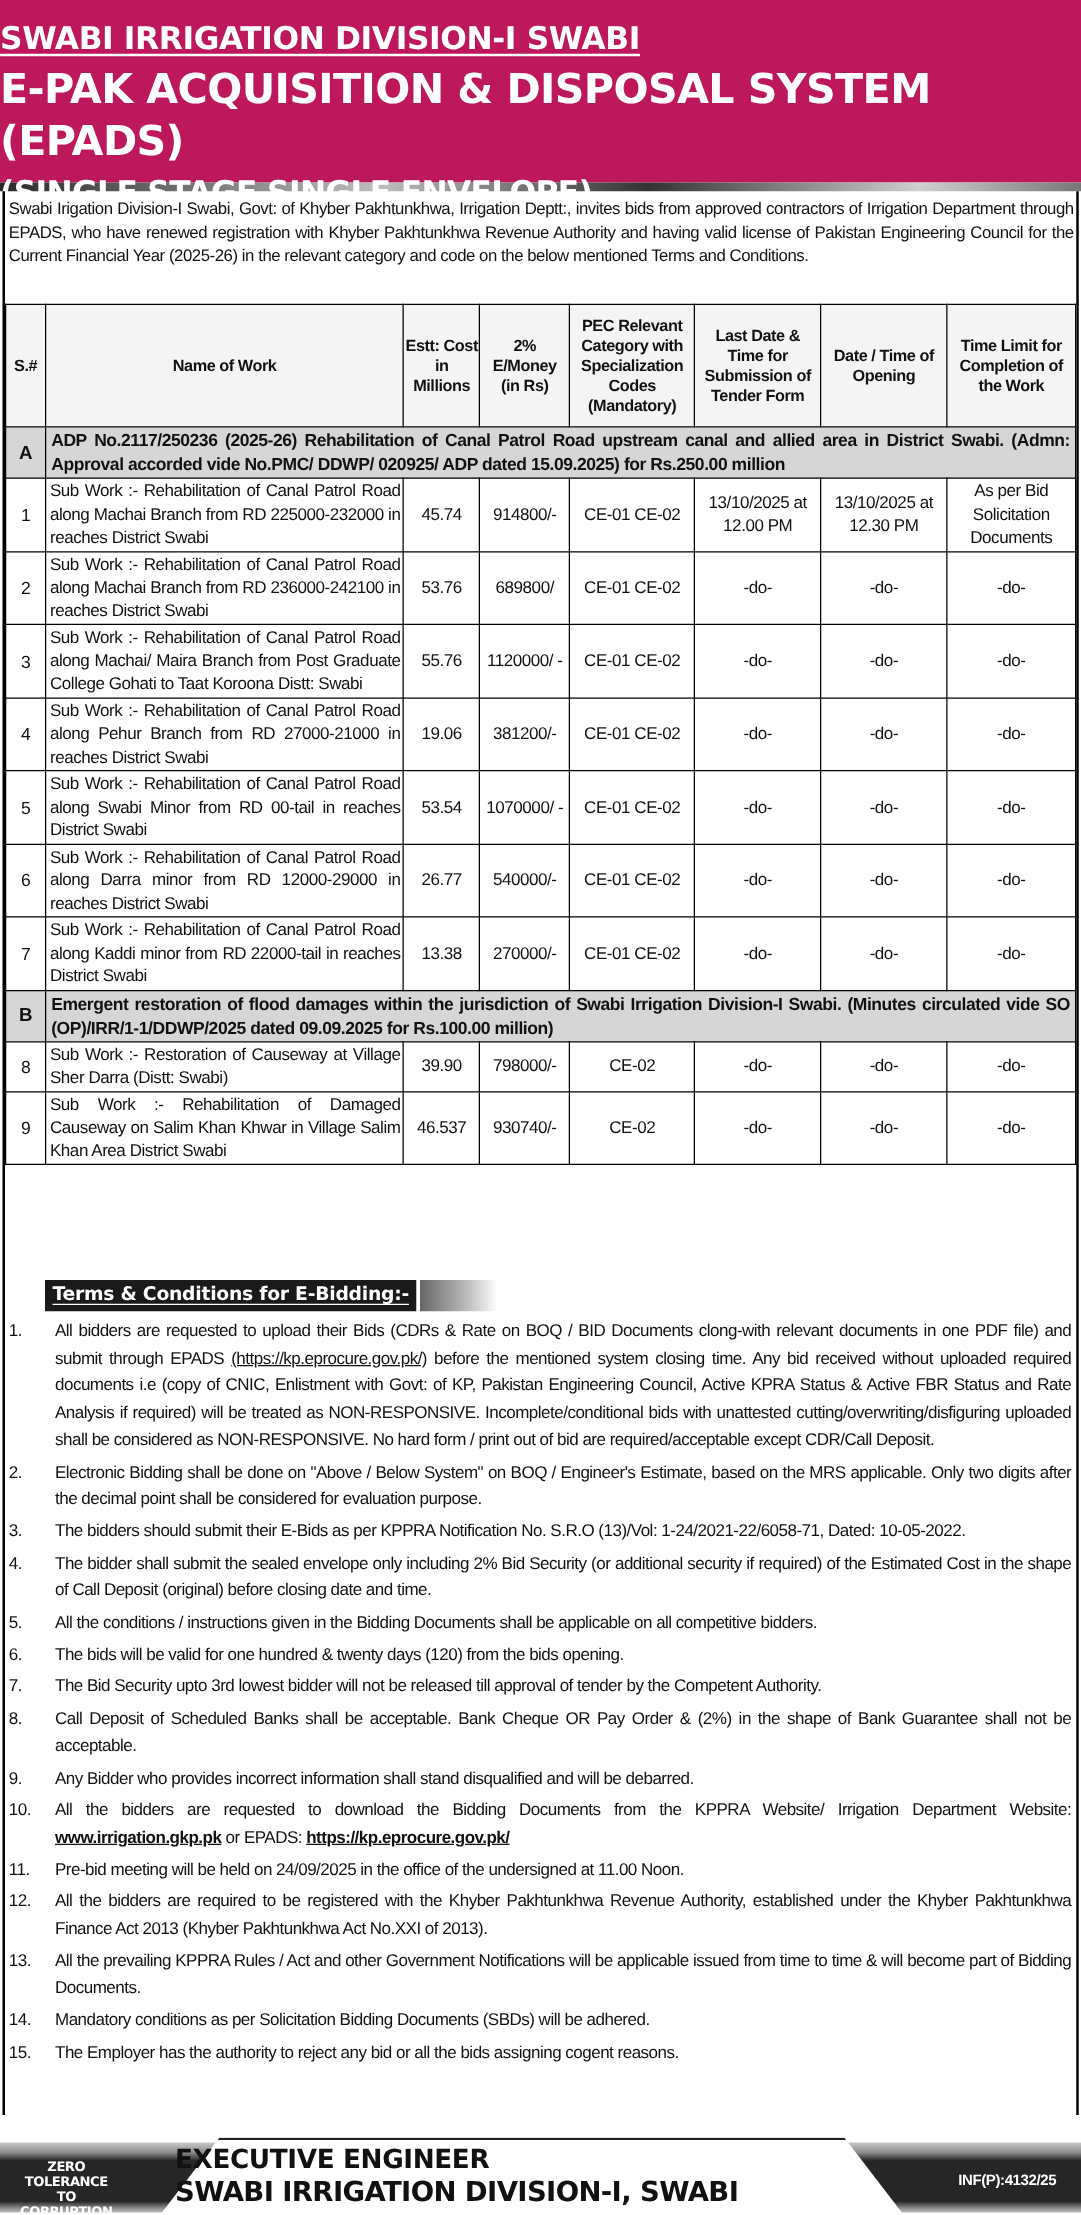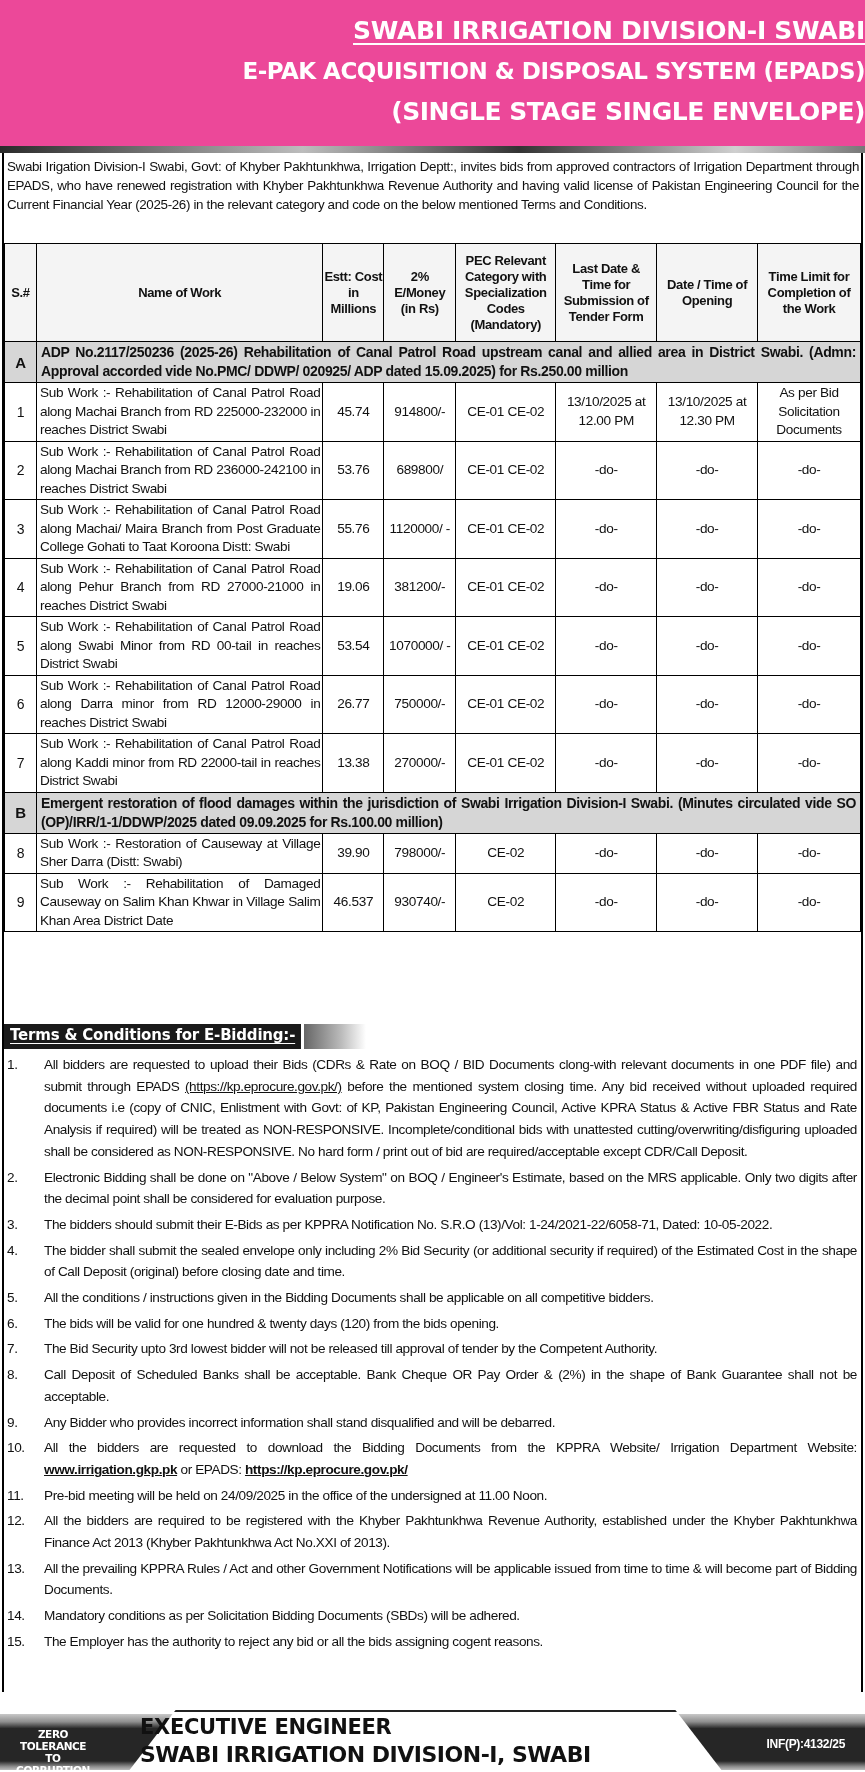--- a/index.html
+++ b/index.html
@@ -1,23 +1,23 @@
 <!DOCTYPE html>
 <html><head>
 <meta charset="utf-8">
 <style>
   * { box-sizing: border-box; margin: 0; padding: 0; }
   html, body { width: 865px; background: #ffffff; }
   body { font-family: "Liberation Sans", sans-serif; color: #111; }
   .page { width: 865px; height: 1772px; position: relative; background: #fff; overflow: hidden; }
 
   
-  .masthead { background: #ec4899; height: 146px; text-align: right; color: #fff; padding-top: 14px; }
+  .masthead { background: #be185d; height: 146px; text-align: left; color: #fff; padding-top: 14px; }
   .masthead .t1 { font-family: "DejaVu Sans", sans-serif; font-weight: bold; font-size: 25px; letter-spacing: -0.3px; text-decoration: underline; text-decoration-thickness: 2px; text-underline-offset: 4px; line-height: 34px; }
-  .masthead .t2 { font-family: "DejaVu Sans", sans-serif; font-weight: bold; font-size: 23px; letter-spacing: -0.5px; line-height: 42px; margin-top: 2px; }
+  .masthead .t2 { font-family: "DejaVu Sans", sans-serif; font-weight: bold; font-size: 33px; letter-spacing: -0.5px; line-height: 42px; margin-top: 2px; }
   .masthead .t3 { font-family: "DejaVu Sans", sans-serif; font-weight: bold; font-size: 25px; letter-spacing: -0.5px; line-height: 40px; }
   .grad-bar { height: 7px; background: linear-gradient(90deg, #2a2a2a 0%, #bdbdbd 35%, #333 60%, #cfcfcf 85%, #777 100%); }
 
   .frame { position: absolute; left: 2px; right: 2px; top: 153px; bottom: 80px; border-left: 2px solid #000; border-right: 2px solid #000; }
 
   .intro { position: absolute; left: 7px; right: 6px; top: 157px; font-size: 13.4px; line-height: 19px; text-align: justify; letter-spacing: -0.35px; }
 
   
   table.works { position: absolute; left: 4px; top: 243px; width: 857px; border-collapse: collapse; font-size: 13.6px; letter-spacing: -0.35px; }
   table.works th, table.works td { border: 1px solid #000; vertical-align: middle; }
@@ -25,21 +25,21 @@
   table.works td { line-height: 18.5px; text-align: center; padding: 1px 2px; }
   table.works td.name { text-align: justify; text-align-last: left; padding: 1px 2px 1px 3px; }
   table.works td.sn { font-size: 14px; }
   tr.section td { background: #d6d6d6; font-weight: bold; font-size: 14px; line-height: 19px; text-align: justify; padding: 1px 4px; }
   tr.section td.sn { text-align: center; font-size: 15px; }
   .col-sn { width: 32px; } .col-name { width: 287px; } .col-cost { width: 61px; } .col-money { width: 72px; }
   .col-pec { width: 100px; } .col-last { width: 101px; } .col-open { width: 101px; } .col-time { width: 103px; }
 
   
   .terms-head { position: absolute; left: 4px; top: 1024px; height: 25px; display: flex; }
-  .terms-head .lbl { background: #1a1a1a; color: #fff; font-family: "DejaVu Sans", sans-serif; font-weight: bold; font-size: 15px; padding: 2px 6px 0 6px; text-decoration: underline; text-underline-offset: 3px; letter-spacing: -0.2px; }
+  .terms-head .lbl { background: #1a1a1a; color: #fff; font-family: "DejaVu Sans", sans-serif; font-weight: bold; font-size: 15px; padding: 2px 6px 0 6px; text-decoration: underline; text-underline-offset: 3px; letter-spacing: -0.2px; margin-left: 32px; }
   .terms-head .fade { width: 62px; background: linear-gradient(90deg, #666 0%, #bbb 60%, #fff 100%); margin-left: 3px; }
 
   ol.terms { position: absolute; left: 7px; right: 8px; top: 1054px; list-style: none; font-size: 13.6px; line-height: 21.7px; letter-spacing: -0.4px; }
   ol.terms li { display: flex; margin-bottom: 4px; }
   ol.terms li .num { width: 37px; flex: none; }
   ol.terms li .txt { flex: 1; text-align: justify; }
   ol.terms a { color: #111; text-decoration: underline; }
   ol.terms a.bold { font-weight: bold; margin-top: 21px; }
 
   
@@ -143,21 +143,21 @@
           <td>1070000/ -</td>
           <td>CE-01 CE-02</td>
           <td>-do-</td>
           <td>-do-</td>
           <td>-do-</td>
         </tr>
         <tr>
           <td class="sn">6</td>
           <td class="name">Sub Work :- Rehabilitation of Canal Patrol Road along Darra minor from RD 12000-29000 in reaches District Swabi</td>
           <td>26.77</td>
-          <td>750000/-</td>
+          <td>540000/-</td>
           <td>CE-01 CE-02</td>
           <td>-do-</td>
           <td>-do-</td>
           <td>-do-</td>
         </tr>
         <tr>
           <td class="sn">7</td>
           <td class="name">Sub Work :- Rehabilitation of Canal Patrol Road along Kaddi minor from RD 22000-tail in reaches District Swabi</td>
           <td>13.38</td>
           <td>270000/-</td>
@@ -175,21 +175,21 @@
           <td class="name">Sub Work :- Restoration of Causeway at Village Sher Darra (Distt: Swabi)</td>
           <td>39.90</td>
           <td>798000/-</td>
           <td>CE-02</td>
           <td>-do-</td>
           <td>-do-</td>
           <td>-do-</td>
         </tr>
         <tr>
           <td class="sn">9</td>
-          <td class="name">Sub Work :- Rehabilitation of Damaged Causeway on Salim Khan Khwar in Village Salim Khan Area District Date</td>
+          <td class="name">Sub Work :- Rehabilitation of Damaged Causeway on Salim Khan Khwar in Village Salim Khan Area District Swabi</td>
           <td>46.537</td>
           <td>930740/-</td>
           <td>CE-02</td>
           <td>-do-</td>
           <td>-do-</td>
           <td>-do-</td>
         </tr>
       </tbody>
   </table>
 

